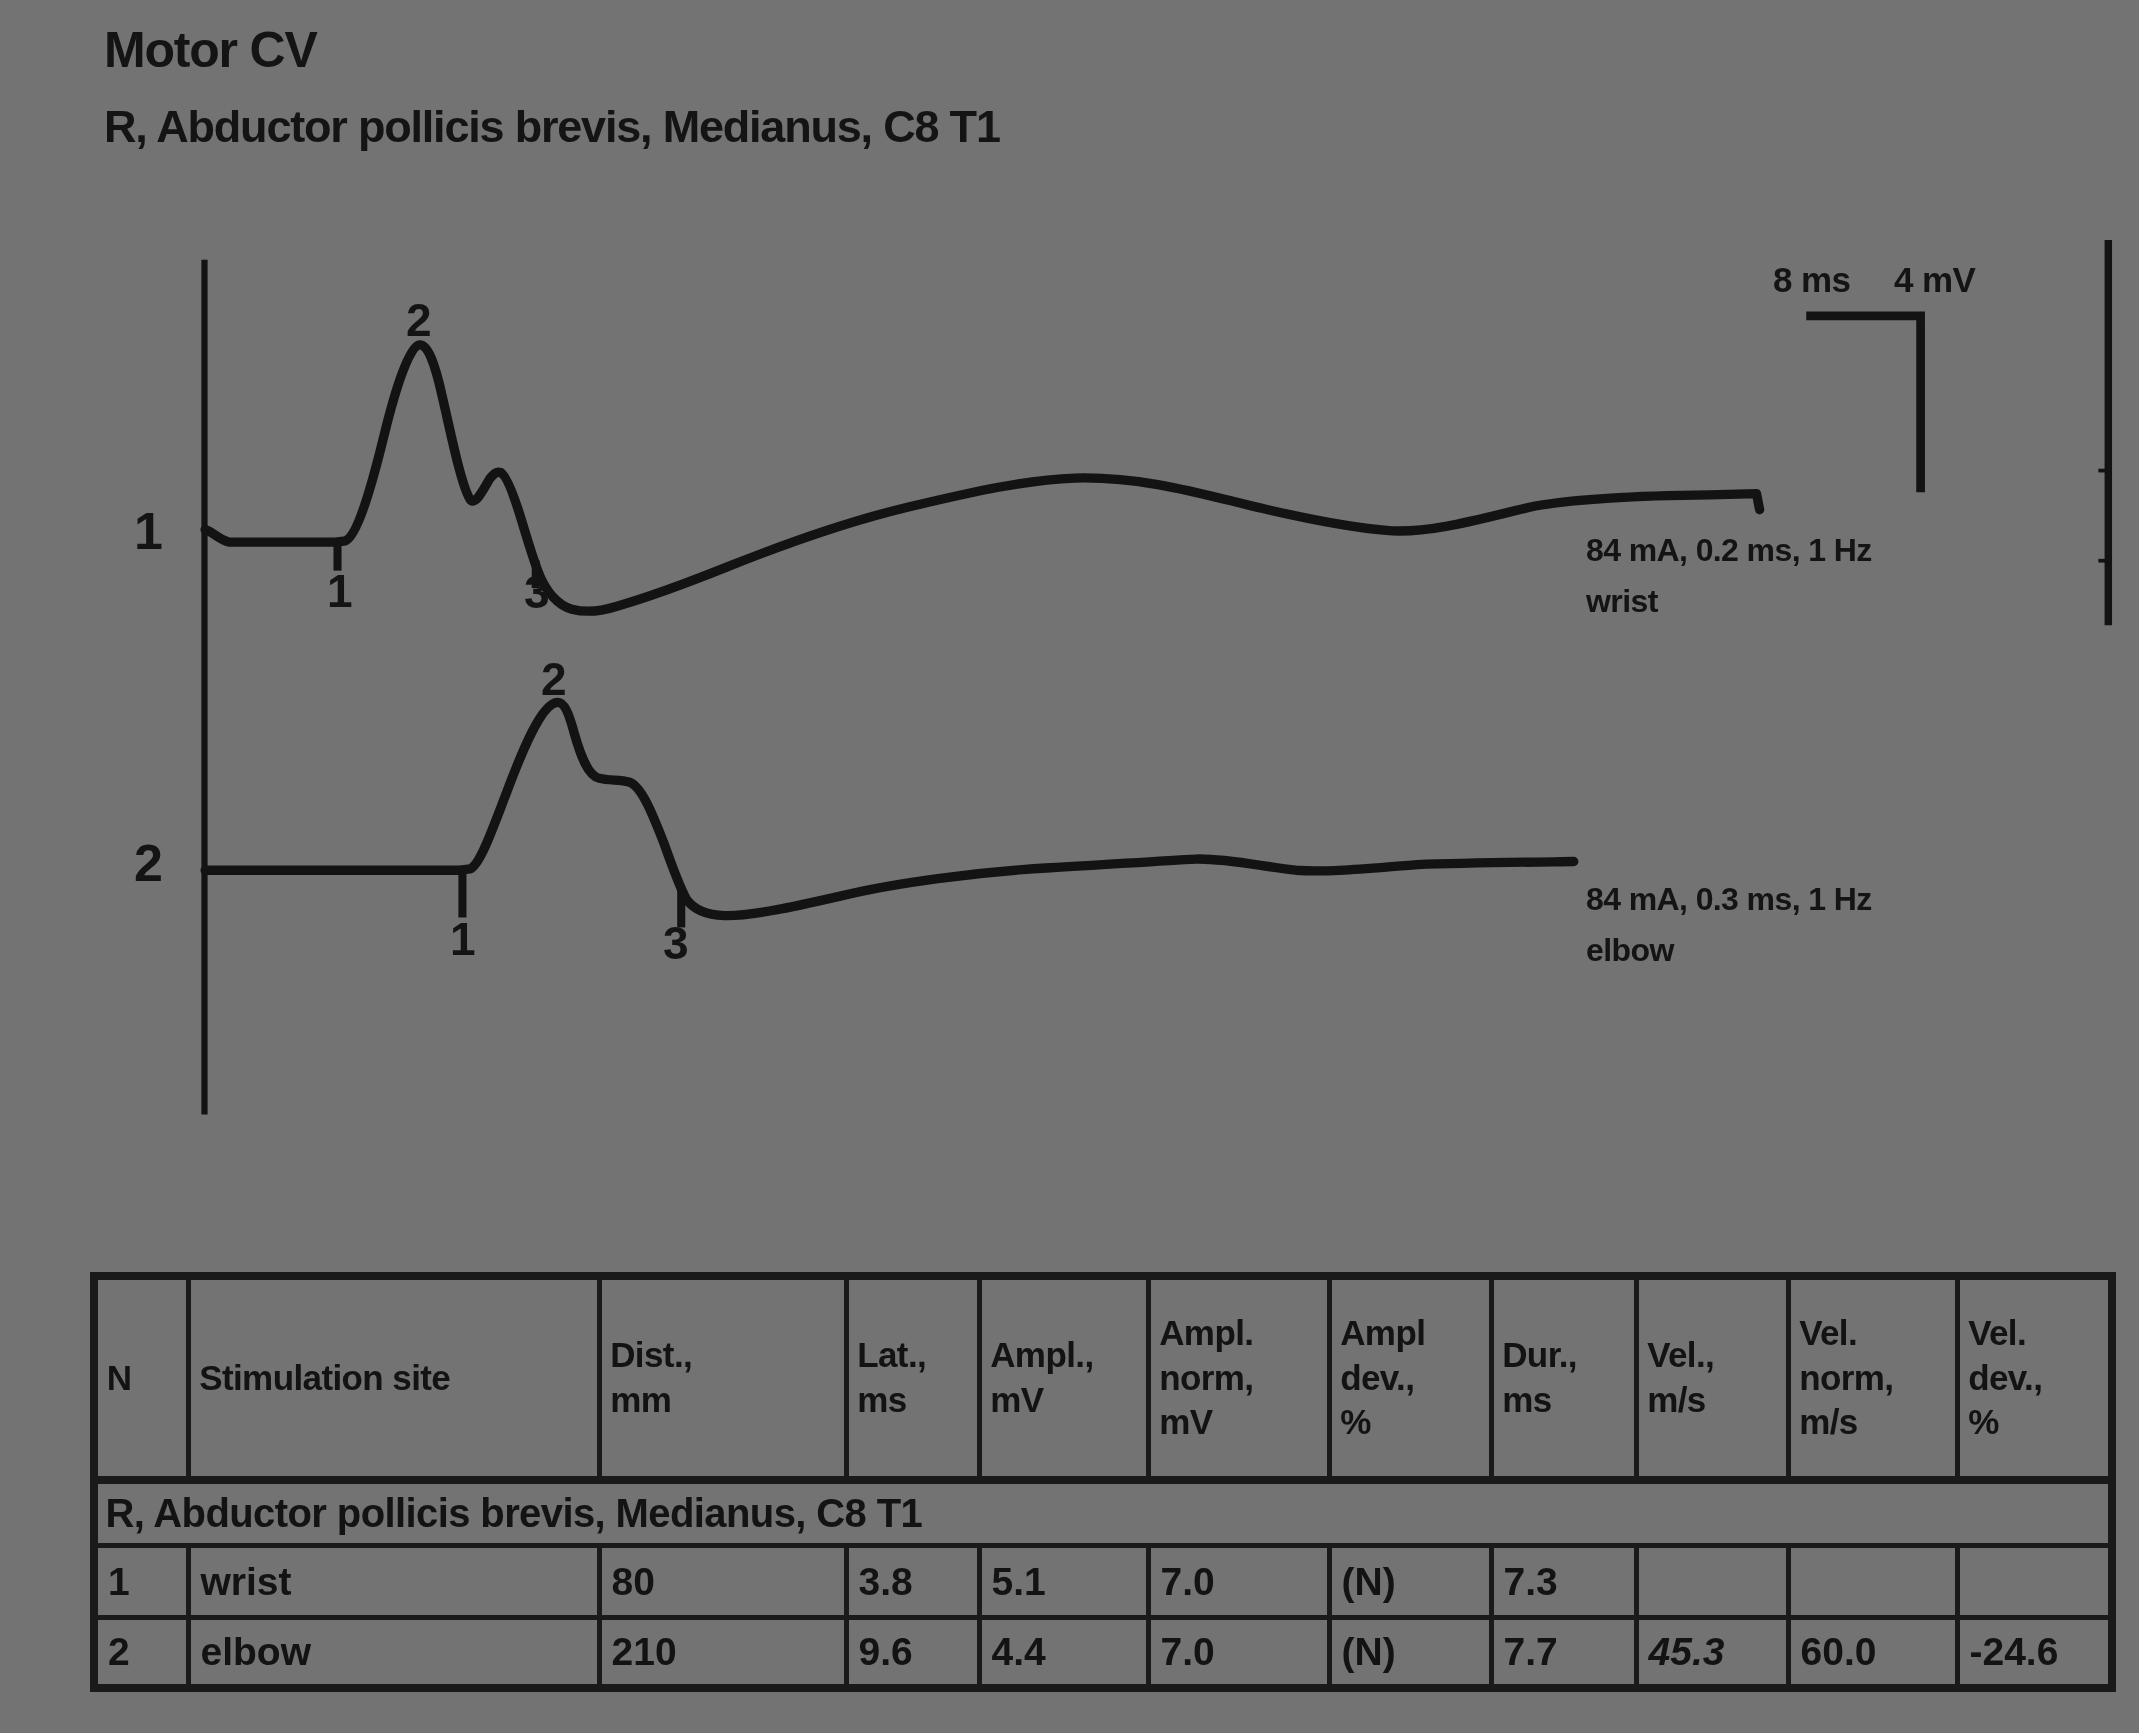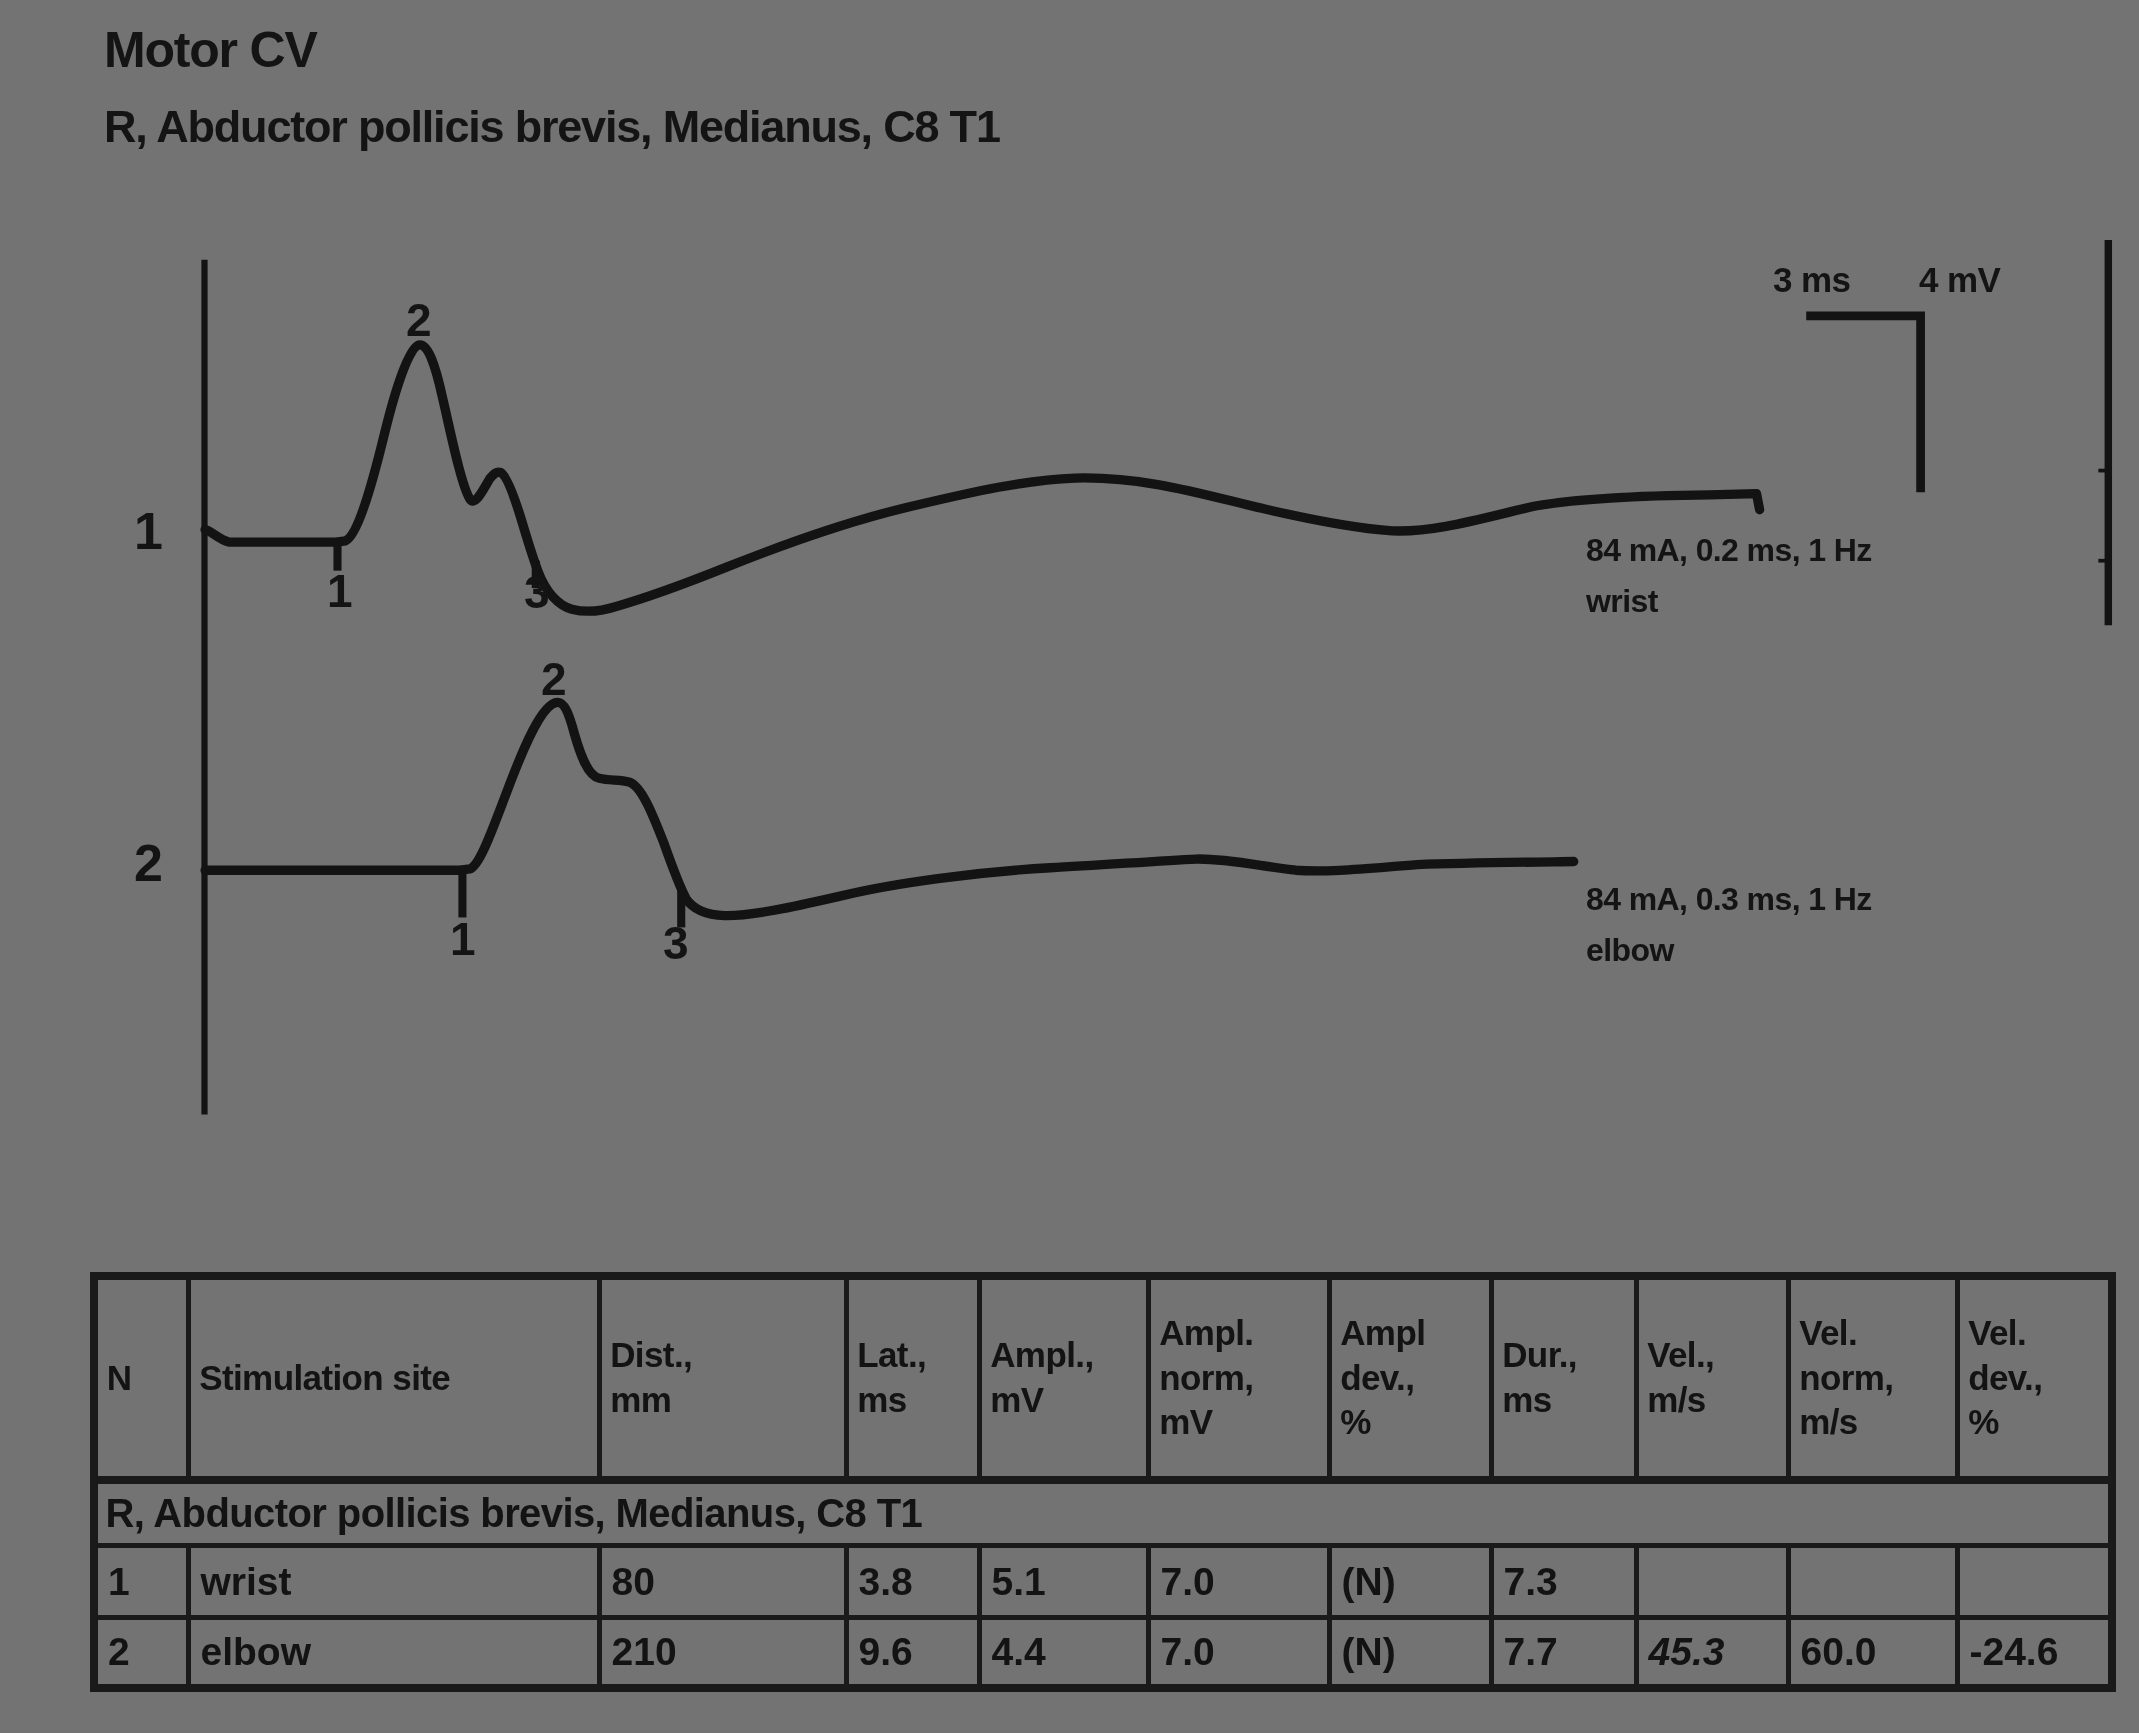--- a/index.html
+++ b/index.html
@@ -91,22 +91,22 @@
           C 1210 1474 1280 1458 1350 1442
           C 1440 1420 1570 1403 1690 1396
           C 1770 1392 1860 1385 1925 1382
           C 1975 1381 2030 1394 2085 1400
           C 2140 1404 2210 1396 2280 1391
           C 2360 1388 2460 1387 2532 1386"></path>
     <line class="stroke" x1="744" y1="1402" x2="744" y2="1476" stroke-width="13"></line>
     <line class="stroke" x1="1096" y1="1428" x2="1096" y2="1492" stroke-width="13"></line>
   </svg>
 
-  <div class="abs b scale-label" style="left:1773px;top:262px;">3 ms</div>
-  <div class="abs b scale-label" style="left:1894px;top:262px;margin-left:25px;">4 mV</div>
+  <div class="abs b scale-label" style="left:1773px;top:262px;">8 ms</div>
+  <div class="abs b scale-label" style="left:1894px;top:262px;">4 mV</div>
 
   <div class="abs b trace-id" style="left:134px;top:505px;">1</div>
   <div class="abs b marker-label" style="left:327px;top:568px;">1</div>
   <div class="abs b marker-label" style="left:406px;top:297px;">2</div>
   <div class="abs b marker-label" style="left:524px;top:569px;">3</div>
   <div class="abs b annot" style="left:1586px;top:526px;">84 mA, 0.2 ms, 1 Hz</div>
   <div class="abs b annot" style="left:1586px;top:577px;">wrist</div>
 
   <div class="abs b trace-id" style="left:134px;top:837px;">2</div>
   <div class="abs b marker-label" style="left:450px;top:916px;">1</div>

